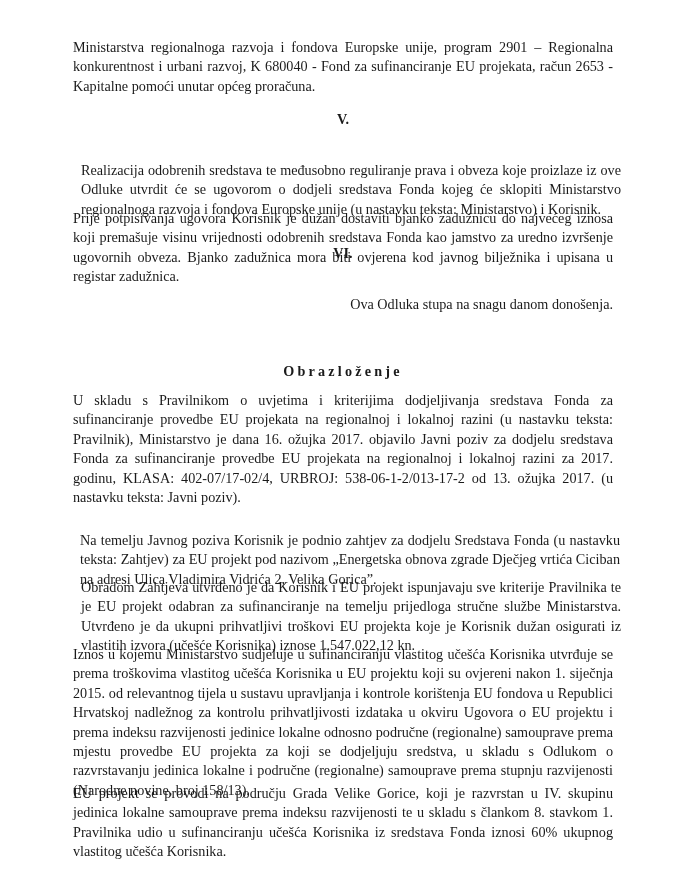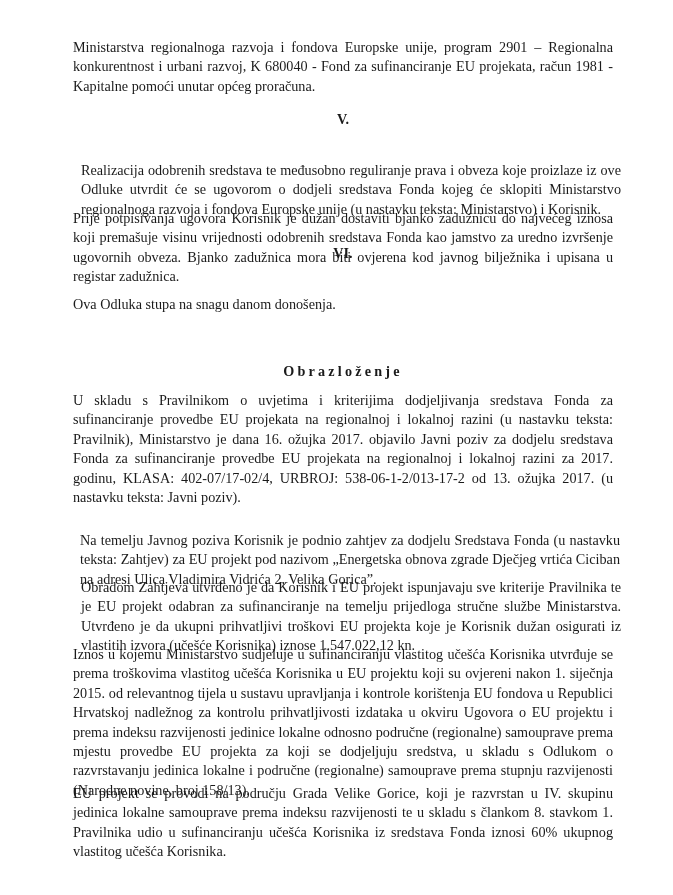--- a/index.html
+++ b/index.html
@@ -23,39 +23,39 @@
       top: 0;
       width: 540px;
     }
     .block {
       position: absolute;
       left: 0;
       width: 540px;
       text-align: justify;
       text-justify: inter-word;
     }
-    .block.left { text-align: left; }
+    .block.left { text-align: right; }
     .heading {
       position: absolute;
       left: 0;
       width: 540px;
       text-align: center;
       font-weight: bold;
     }
     .spaced {
       letter-spacing: 3.2px;
       font-weight: bold;
     }
   </style>
 </head>
 <body>
 
 <div class="page">
 
-  <p class="block" style="top:38px; margin:0;">Ministarstva regionalnoga razvoja i fondova Europske unije, program 2901 – Regionalna konkurentnost i urbani razvoj, K 680040 - Fond za sufinanciranje EU projekata, račun 1981 - Kapitalne pomoći unutar općeg proračuna.</p>
+  <p class="block" style="top:38px; margin:0;">Ministarstva regionalnoga razvoja i fondova Europske unije, program 2901 – Regionalna konkurentnost i urbani razvoj, K 680040 - Fond za sufinanciranje EU projekata, račun 2653 - Kapitalne pomoći unutar općeg proračuna.</p>
 
   <div class="heading" style="top:110px;">V.</div>
 
   <p class="block" style="top:153px; margin:8px;">Realizacija odobrenih sredstava te međusobno reguliranje prava i obveza koje proizlaze iz ove Odluke utvrdit će se ugovorom o dodjeli sredstava Fonda kojeg će sklopiti Ministarstvo regionalnoga razvoja i fondova Europske unije (u nastavku teksta: Ministarstvo) i Korisnik.</p>
 
   <p class="block" style="top:209px; margin:0;">Prije potpisivanja ugovora Korisnik je dužan dostaviti bjanko zadužnicu do najvećeg iznosa koji premašuje visinu vrijednosti odobrenih sredstava Fonda kao jamstvo za uredno izvršenje ugovornih obveza. Bjanko zadužnica mora biti ovjerena kod javnog bilježnika i upisana u registar zadužnica.</p>
 
   <div class="heading" style="top:244px;">VI.</div>
 
   <p class="block left" style="top:295px; margin:0;">Ova Odluka stupa na snagu danom donošenja.</p>

